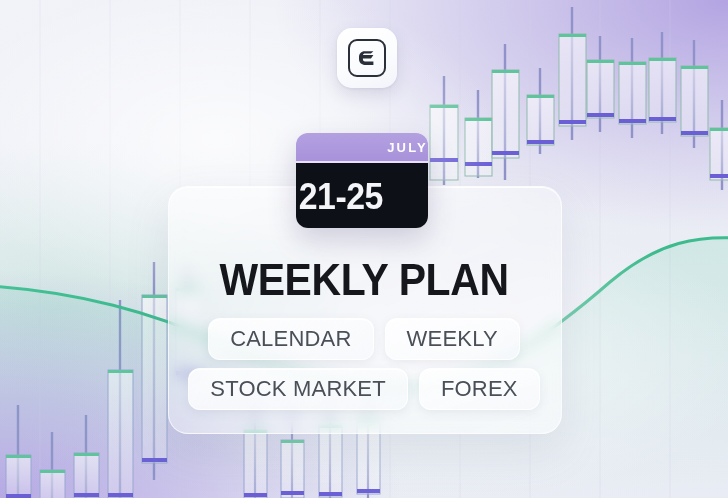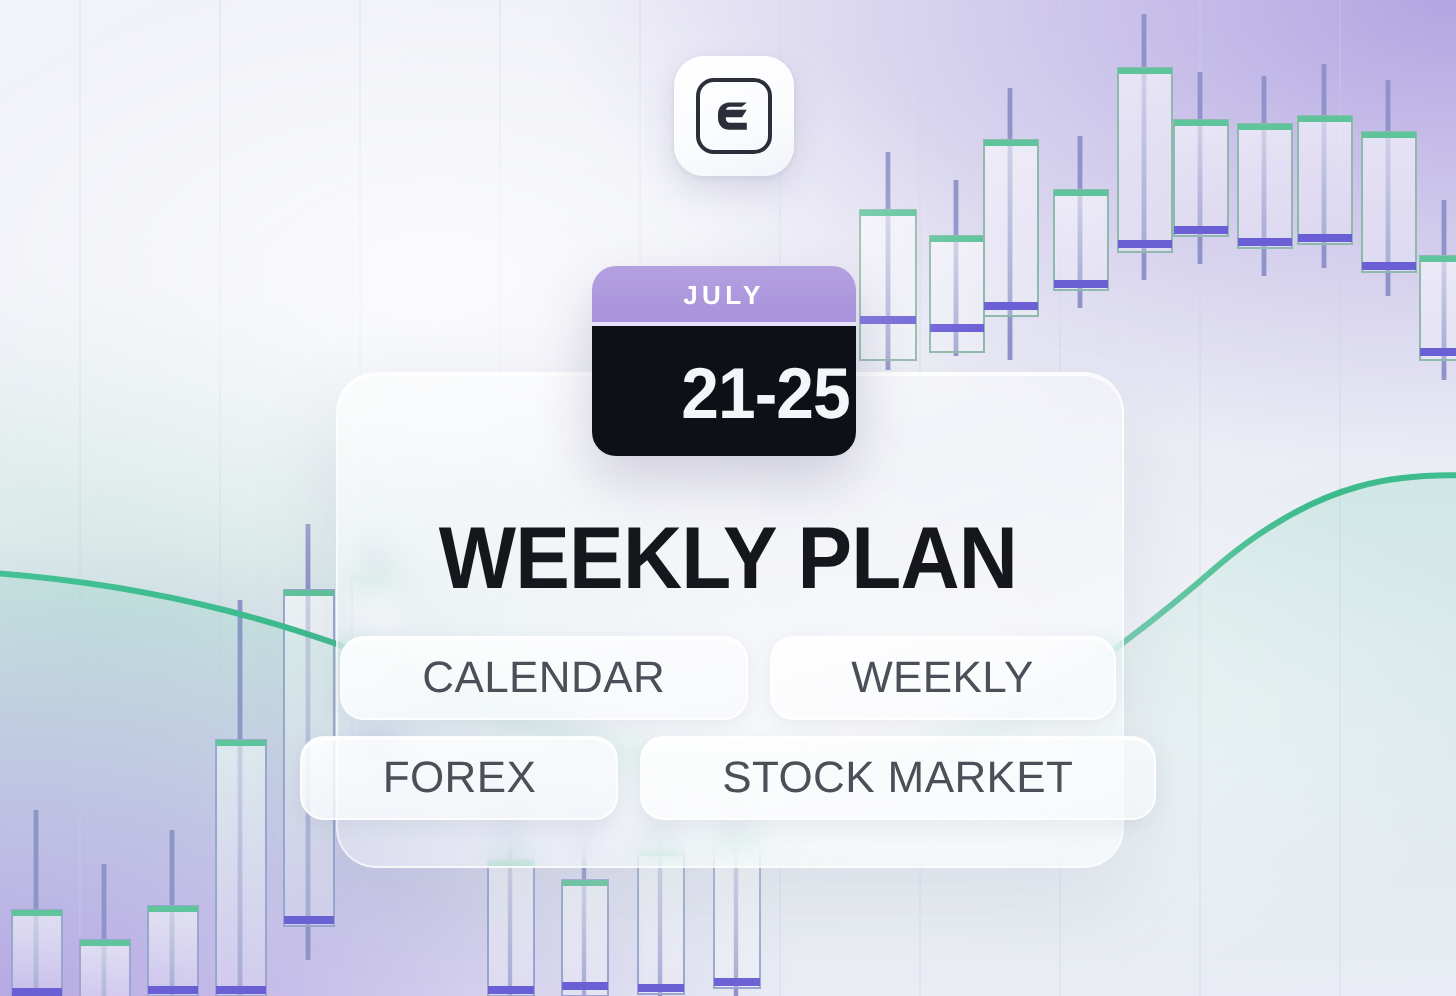--- a/index.html
+++ b/index.html
@@ -97,35 +97,35 @@
     border-radius: 12px;
     overflow: hidden;
     box-shadow: 0 12px 28px rgba(70,60,120,0.22);
     z-index: 5;
   }
   .cal-head {
     height: 28px;
     background: linear-gradient(180deg, #b3a0e0 0%, #a892db 100%);
     display: flex;
     align-items: center;
-    justify-content: center;
+    justify-content: flex-end;
     border-bottom: 2px solid #e7e0f7;
   }
   .cal-month {
     color: #ffffff;
     font-size: 13px;
     font-weight: 700;
     letter-spacing: 2.2px;
   }
   .cal-body {
     height: 67px;
     background: #0e1017;
     display: flex;
     align-items: center;
-    justify-content: flex-end;
+    justify-content: flex-start;
   }
   .cal-range {
     color: #f4f5f8;
     font-size: 36px;
     font-weight: 700;
     letter-spacing: -0.5px;
     transform: scaleX(0.94);
     font-family: "Liberation Sans Narrow", "Liberation Sans", sans-serif;
   }
 
@@ -154,21 +154,21 @@
     z-index: 6;
   }
   .tag-row {
     display: flex;
     justify-content: center;
     gap: 11px;
     margin-bottom: 8px;
   }
   .pill {
     height: 40px;
-    padding: 0 40px;
+    padding: 0 21px;
     border-radius: 12px;
     display: flex;
     align-items: center;
     justify-content: center;
     font-size: 22px;
     font-weight: 400;
     color: #4a4f58;
     letter-spacing: 0.2px;
     background: linear-gradient(165deg, rgba(255,255,255,0.88) 0%, rgba(247,249,252,0.68) 100%);
     border: 1px solid rgba(255,255,255,0.75);
@@ -371,18 +371,18 @@
   </div>
 
   <div class="headline">WEEKLY PLAN</div>
 
   <div class="tag-rows">
     <div class="tag-row">
       <div class="pill">CALENDAR</div>
       <div class="pill">WEEKLY</div>
     </div>
     <div class="tag-row">
+      <div class="pill">STOCK MARKET</div>
       <div class="pill">FOREX</div>
-      <div class="pill">STOCK MARKET</div>
     </div>
   </div>
 
 </div>
 
 </body></html>

